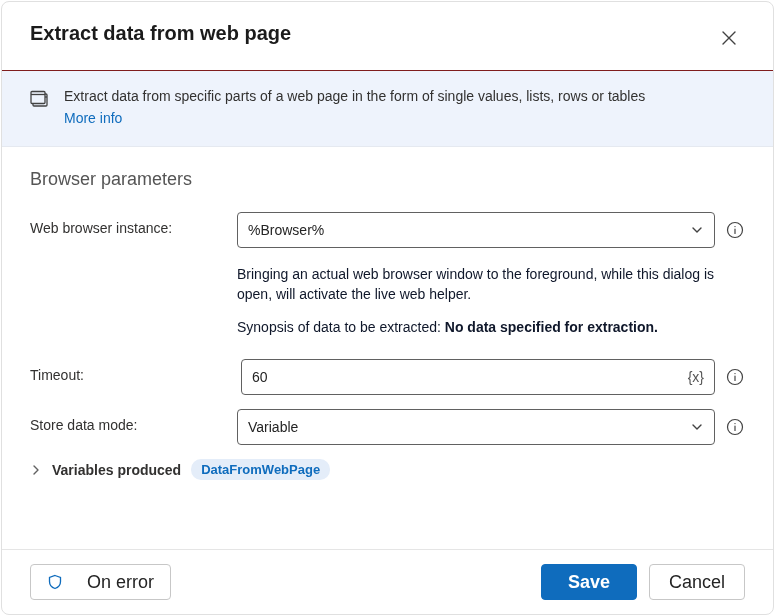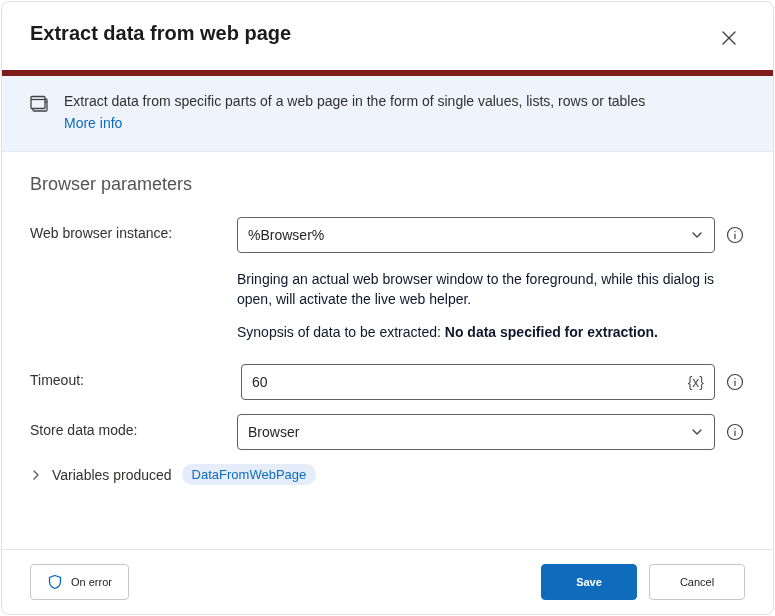--- a/index.html
+++ b/index.html
@@ -44,21 +44,21 @@
     border-radius:4px;
   }
 
   
   .banner {
     margin: 0;
     padding: 16px 28px 18px 28px;
     background: #eef3fc;
     display:flex;
     gap:14px;
-    border-top:6px solid #7f1d1d;
+    border-top:1px solid #7f1d1d;
     border-bottom:1px solid #e5e9f0;
   }
   .banner-icon { flex:none; margin-top:2px; color:#424242; }
   .banner-text { color:#323130; line-height:1.4; }
   .banner-link {
     color:#0f6cbd;
     cursor:pointer;
     display:inline-block;
     margin-top:2px;
   }
@@ -132,20 +132,21 @@
     color:#0f172a;
   }
   .helper .synopsis { margin-top:12px; }
   .helper b { font-weight:600; }
 
   .vars-row {
     display:flex;
     align-items:center;
     gap:10px;
     margin-top:10px;
+    font-weight:bold;
   }
   .chevron-right {
     cursor:pointer;
     color:#616161;
     display:flex;
     align-items:center;
   }
   .vars-label { color:#323130; }
   .var-pill {
     background:#e4edf9;
@@ -164,26 +165,26 @@
     align-items:center;
     gap:12px;
   }
   .spacer { flex:1; }
   .btn {
     height:36px;
     min-width:96px;
     padding:0 18px;
     border-radius:4px;
     font-family:inherit;
-    font-size:11px;
+    font-size:18px;
     cursor:pointer;
     display:flex;
     align-items:center;
     justify-content:center;
-    gap:8px;
+    gap:24px;
     border:1px solid #c7c7c7;
     background:#fff;
     color:#242424;
   }
   .btn.primary {
     background:#0f6cbd;
     border-color:#0f6cbd;
     color:#fff;
     font-weight:600;
   }
@@ -269,21 +270,21 @@
           </div>
         </div>
       </div>
     </div>
 
     <div class="row" style="margin-top:10px;">
       <div class="row-label">Store data mode:</div>
       <div class="row-control">
         <div class="control-line">
           <div class="select">
-            <span>Browser</span>
+            <span>Variable</span>
             <svg class="chev" width="14" height="14" viewBox="0 0 14 14">
                 <path d="M3 5 L7 9 L11 5" stroke="currentColor" stroke-width="1.4" fill="none" stroke-linecap="round" stroke-linejoin="round"></path>
               </svg>
           </div>
           <div class="info-btn">
             <svg width="18" height="18" viewBox="0 0 18 18" fill="none" stroke="currentColor" stroke-width="1.2">
                 <circle cx="9" cy="9" r="7.5"></circle>
                 <circle cx="9" cy="5.6" r="0.7" fill="currentColor" stroke="none"></circle>
                 <path d="M9 8 V12.5" stroke-linecap="round"></path>
               </svg>

